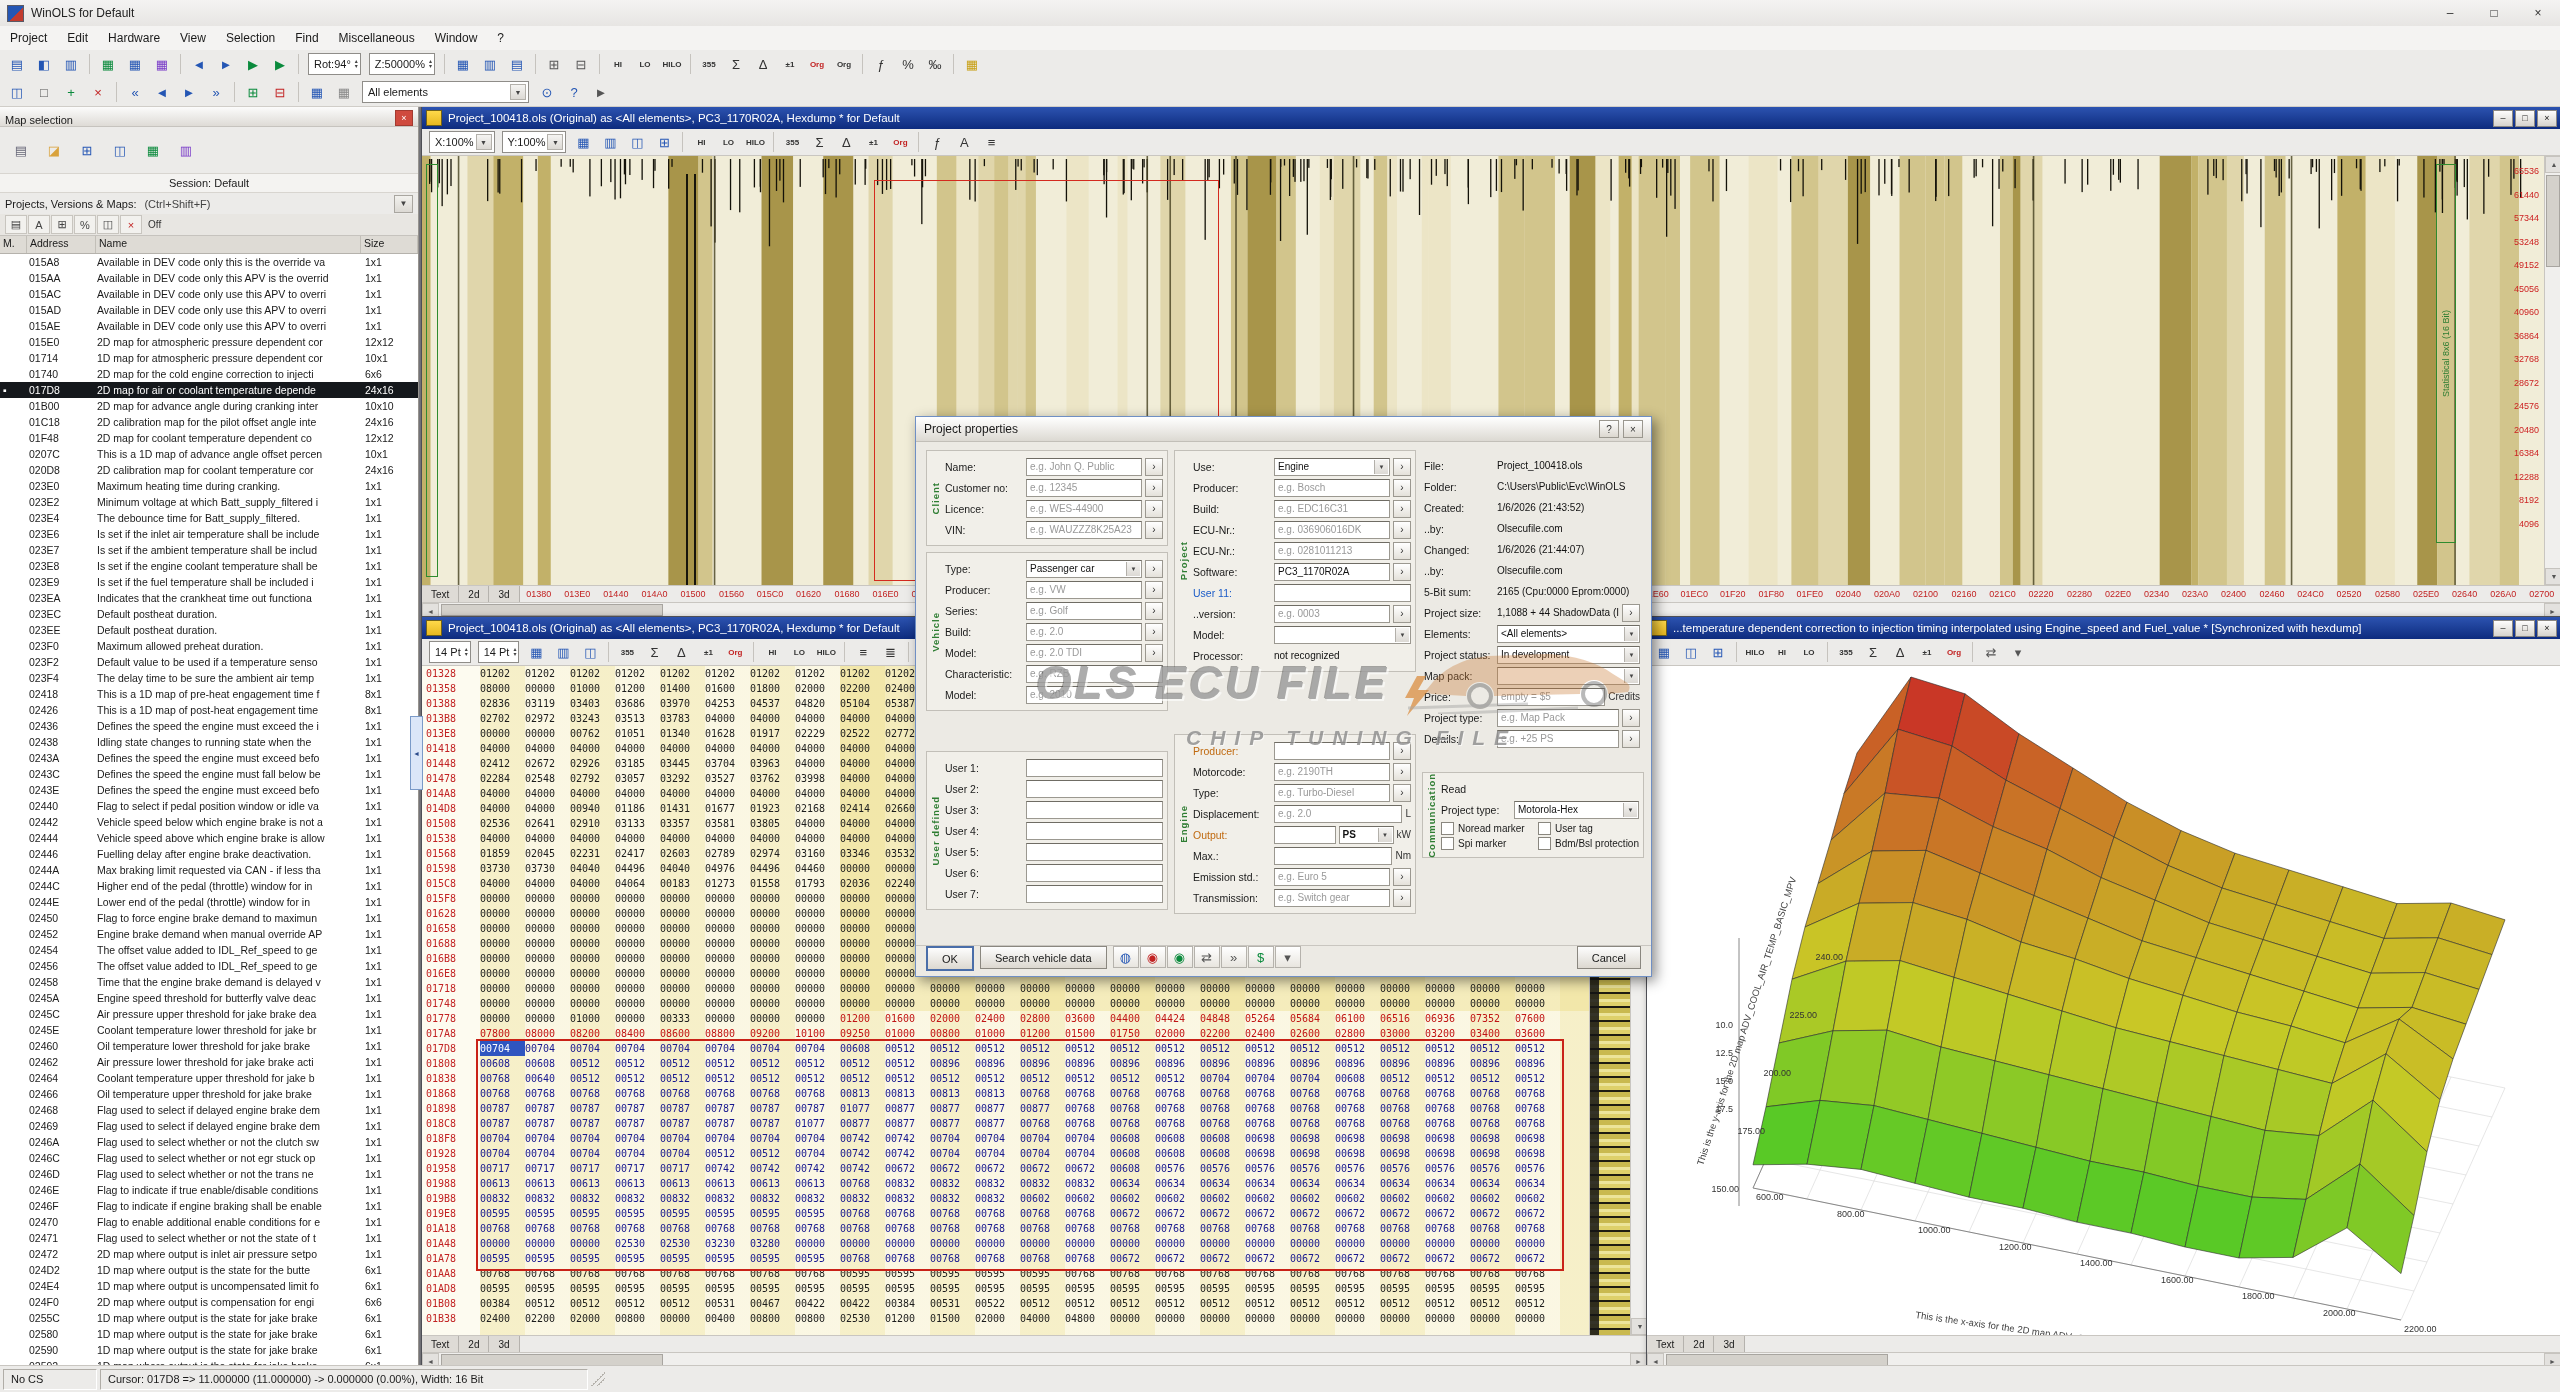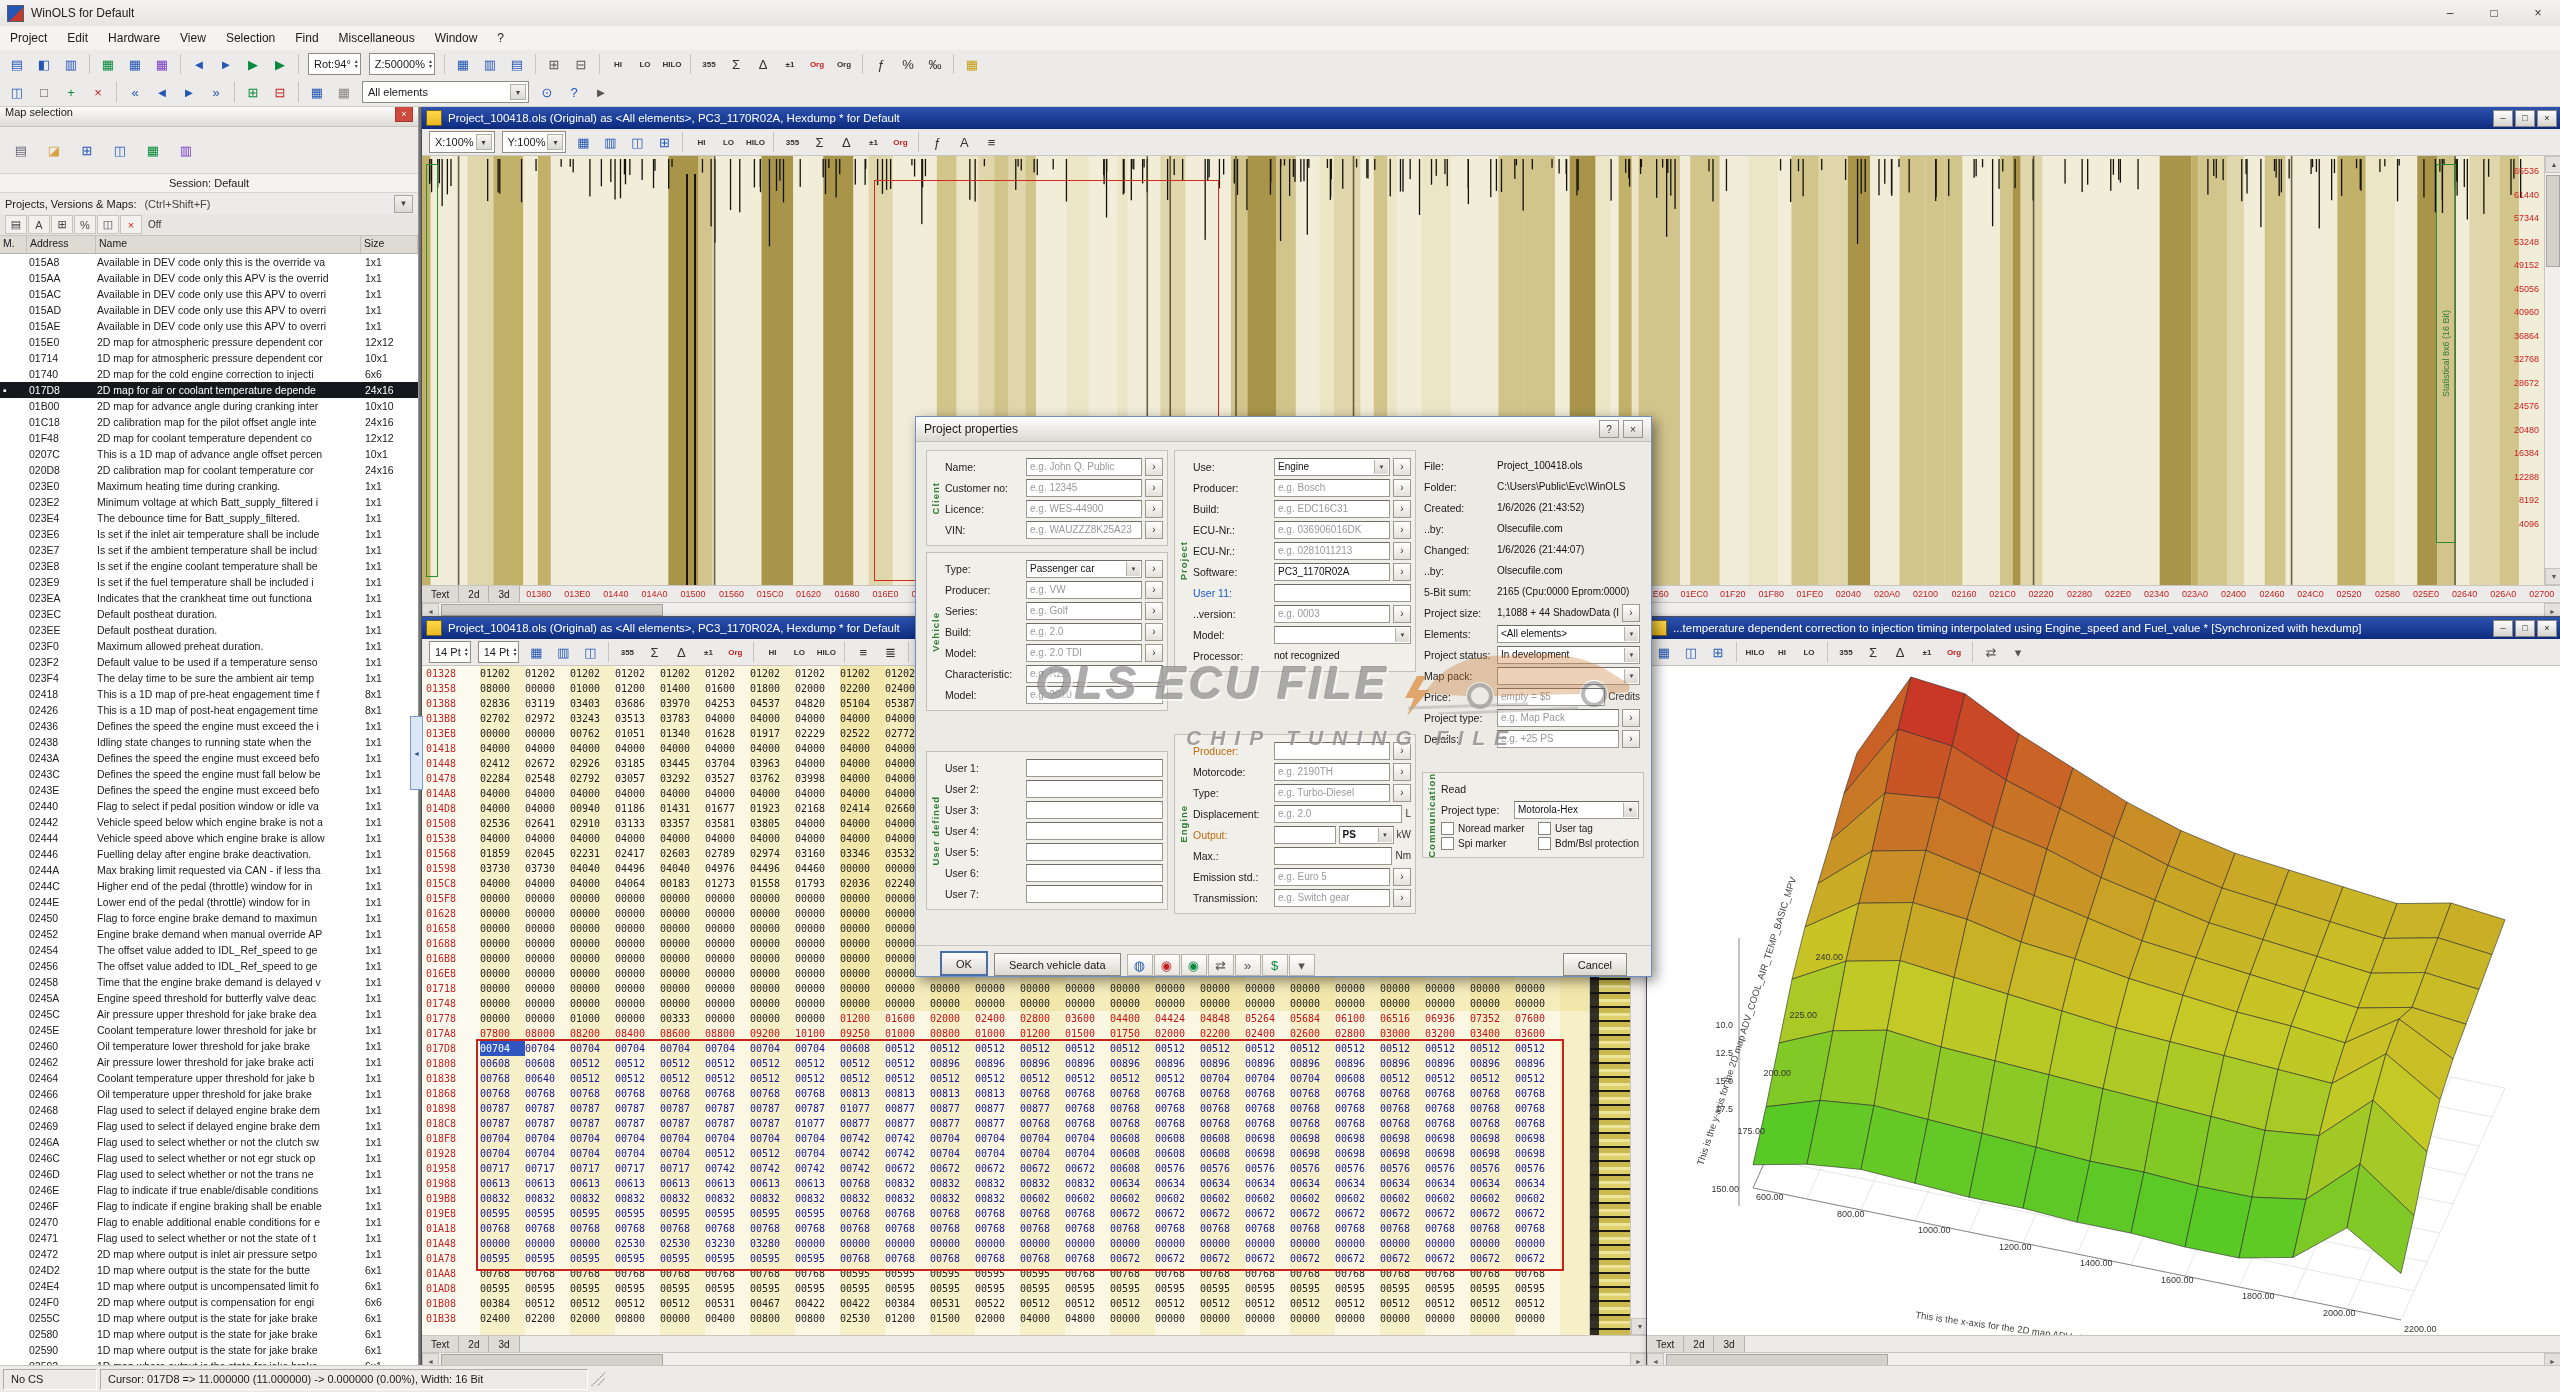--- a/index.html
+++ b/index.html
@@ -29,21 +29,21 @@
   .spin{display:flex;flex-direction:column;margin-left:4px;color:#444;}
   .spin span{font-size:6px;line-height:5px;}
   .combo{position:relative;border:1px solid #8f8d89;background:#fff;height:20px;font-size:11px;
          display:flex;align-items:center;padding:0 20px 0 5px;margin:0 3px;white-space:nowrap;}
   .combo .arr{position:absolute;right:2px;top:2px;bottom:2px;width:14px;background:linear-gradient(#f5f4f2,#dcd9d4);
               border:1px solid #b3b0aa;display:flex;align-items:center;justify-content:center;font-size:7px;color:#444;}
   
   #mapsel{position:absolute;left:0;top:106px;width:418px;bottom:26px;background:#ecebe9;border-right:1px solid #97948f;
           display:flex;flex-direction:column;z-index:10;}
   .panel-cap{height:20px;background:linear-gradient(#fdfdfd,#dedbd6);border-bottom:1px solid #c6c3be;
-             display:flex;align-items:flex-start;padding:0 5px;font-size:11px;flex:0 0 auto;}
+             display:flex;align-items:flex-end;padding:0 5px;font-size:11px;flex:0 0 auto;}
   .panel-close{margin-left:auto;width:16px;height:14px;background:#cf4a3e;color:#fff;font-size:9px;
                display:flex;align-items:center;justify-content:center;border:1px solid #a33a30;}
   .bigicons{height:46px;display:flex;align-items:center;gap:7px;padding:0 8px;border-bottom:1px solid #d8d5d0;flex:0 0 auto;}
   .session{height:18px;text-align:center;font-size:11px;line-height:18px;border-bottom:1px solid #d8d5d0;background:#f4f3f1;flex:0 0 auto;}
   .filter-row{height:21px;display:flex;align-items:center;font-size:11px;padding:0 5px;gap:8px;flex:0 0 auto;}
   .filter-hint{color:#444;}
   .filter-dd{margin-left:auto;width:17px;height:16px;border:1px solid #a9a6a0;background:linear-gradient(#f2f1ee,#dcd9d4);
              text-align:center;font-size:8px;line-height:15px;color:#444;}
   .minibar{height:21px;display:flex;align-items:center;gap:2px;padding:0 5px;border-bottom:1px solid #c6c3be;background:#e8e6e2;flex:0 0 auto;}
   .minibar .ticon{min-width:18px;height:17px;font-size:11px;background:#f2f1ee;border:1px solid #c8c5bf;}
@@ -135,21 +135,21 @@
   .finput.small{flex:0 0 34px;font-weight:bold;}
   .carr{position:absolute;right:1px;top:1px;bottom:1px;width:13px;background:linear-gradient(#f5f4f2,#dcd9d4);
         border-left:1px solid #b3b0aa;display:flex;align-items:center;justify-content:center;font-size:6px;color:#444;}
   .fval{flex:1;font-size:10px;color:#111;white-space:nowrap;overflow:hidden;min-width:0;}
   .fbtn{width:16px;height:16px;flex:0 0 auto;border:1px solid #9b9890;background:linear-gradient(#fff,#e4e1da);
         font-size:10px;display:flex;align-items:center;justify-content:center;color:#333;}
   .suffix{font-size:10px;color:#333;flex:0 0 auto;}
   .checks{display:grid;grid-template-columns:1fr 1fr;gap:2px 4px;padding:2px 0;}
   .chk{display:flex;align-items:center;gap:4px;font-size:10px;white-space:nowrap;}
   .chk .box{width:11px;height:11px;border:1px solid #8a877f;background:#fff;flex:0 0 auto;}
-  .dfoot{height:30px;display:flex;align-items:flex-end;gap:6px;padding:0 24px;border-top:1px solid #c9c6c0;flex:0 0 auto;}
+  .dfoot{height:30px;display:flex;align-items:flex-start;gap:6px;padding:0 10px;border-top:1px solid #c9c6c0;flex:0 0 auto;}
   .btn{height:21px;border:1px solid #8a877f;background:linear-gradient(#fdfdfd,#dcd8d0);padding:0 14px;
        font-size:11px;display:flex;align-items:center;}
   .btn.okd{border:2px solid #4a6ea9;}
   .btn.cancel{margin-left:auto;}
   .dfoot .ticon{border:1px solid #b5b2ac;background:linear-gradient(#fff,#e8e5df);height:20px;}
   
   #statusbar{position:absolute;left:0;right:0;bottom:0;height:26px;background:#ecebe9;border-top:1px solid #c9c6c1;
              display:flex;align-items:center;gap:3px;padding:0 3px;font-size:11px;z-index:20;}
   .sseg{border:1px solid;border-color:#b0ada7 #ffffff #ffffff #b0ada7;height:19px;display:flex;align-items:center;
         padding:0 7px;white-space:nowrap;overflow:hidden;}

